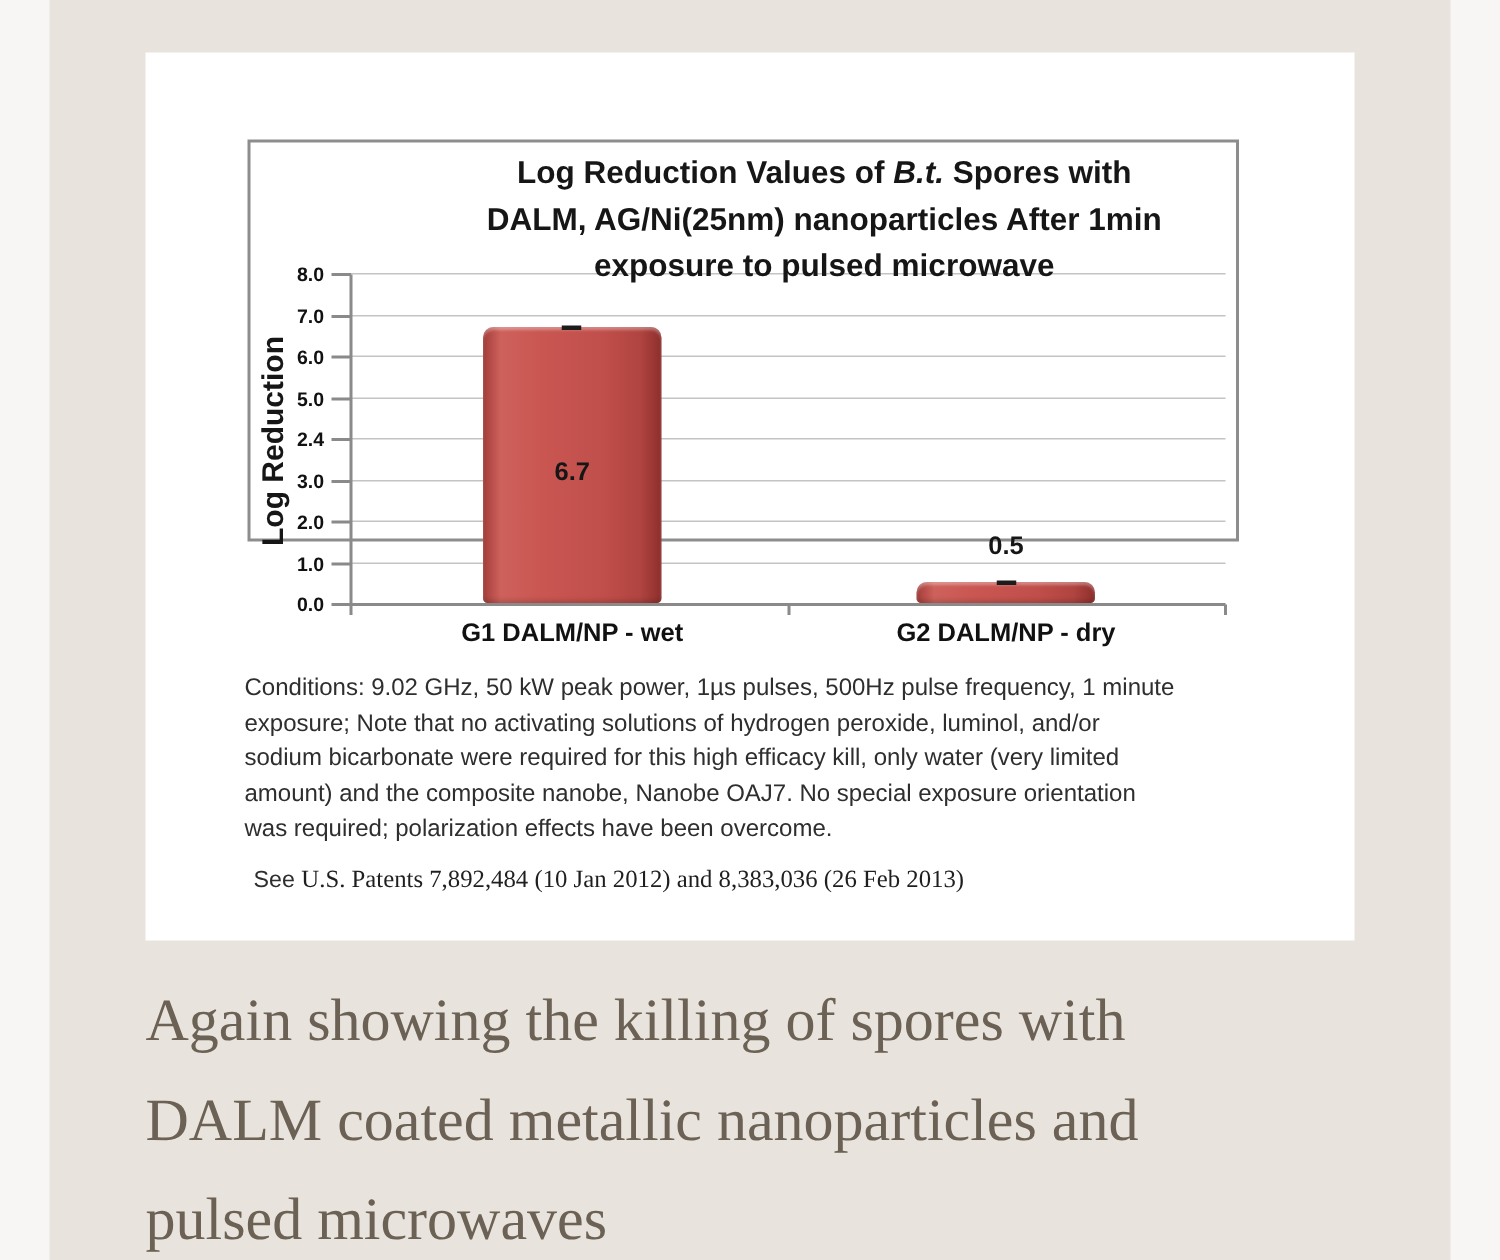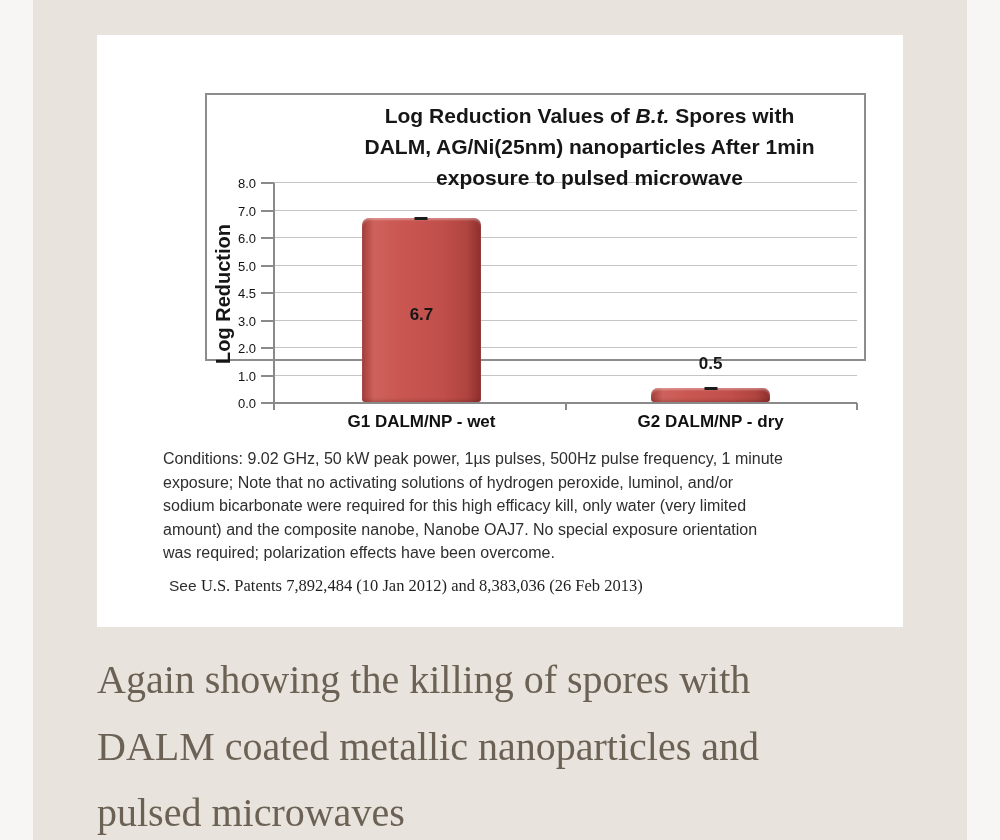--- a/index.html
+++ b/index.html
@@ -5,35 +5,35 @@
   * { margin:0; padding:0; box-sizing:border-box; }
   body { background:#f7f6f4; font-family:"Liberation Sans", sans-serif; }
   .screen { position:relative; width:1000px; height:840px; background:#e8e3dc; overflow:hidden; margin:0 auto; }
   .gutter { position:absolute; top:0; width:33px; height:840px; background:#f7f6f4; }
   .gutter.left { left:0; } .gutter.right { right:0; }
 
   .card { position:absolute; left:97px; top:35px; width:806px; height:592px; background:#ffffff; }
 
   
   .chart-frame { position:absolute; left:68px; top:58px; width:661px; height:268px;
-                 border:2px solid #8d8d8d; background:#ffffff;margin-left:40px; }
+                 border:2px solid #8d8d8d; background:#ffffff; }
   .chart-title { position:absolute; left:95px; top:5px; width:575px; text-align:center;
                  font-size:21px; font-weight:bold; color:#161616; line-height:31px; z-index:6; }
   .chart-title .ital { font-style:italic; }
   .y-axis-title { position:absolute; left:3px; top:88px; height:222px; width:26px;
                   writing-mode:vertical-rl; transform:rotate(180deg);
                   display:flex; align-items:center; justify-content:center;
                   font-size:20px; font-weight:bold; color:#161616; white-space:nowrap; }
   .plot { position:absolute; left:67px; top:88px; width:583px; height:220px; }
   .gridline { position:absolute; left:0; width:100%; height:1px; background:#c4c4c4; z-index:1; }
   .axis-line-x { position:absolute; left:0; width:100%; height:2px; background:#8a8a8a; z-index:3; }
   .axis-line-y { position:absolute; left:-1px; top:0; width:2px; height:100%; background:#8a8a8a; z-index:3; }
   .ytick-dash { position:absolute; left:-13px; width:13px; height:2px; background:#8a8a8a; }
   .ytick-label { position:absolute; right:calc(100% + 18px); transform:translateY(-50%);
-                 font-size:13px; font-weight:normal; color:#111; white-space:nowrap; }
+                 font-size:13px; font-weight:bold; color:#111; white-space:nowrap; }
   .xtick-dash { position:absolute; bottom:-7px; width:2px; height:7px; background:#8a8a8a; }
   .bar { position:absolute; bottom:1px; width:20.4%; z-index:2;
          background:linear-gradient(90deg,#a33d39 0%,#ce615c 10%,#ca5752 30%,#c04e4a 68%,#b04440 88%,#8e2f2c 100%);
          border-radius:7px 7px 3px 3px;
          box-shadow:inset 0 2px 2px rgba(255,255,255,0.32), inset 0 -2px 3px rgba(0,0,0,0.15); }
   .err-cap { position:absolute; left:50%; top:-1px; transform:translateX(-50%);
              width:13px; height:3px; background:#1c1c1c; }
   .value-label { position:absolute; transform:translateX(-50%); font-size:17px; font-weight:bold;
                  color:#161616; z-index:4; white-space:nowrap; }
   .value-label-0 { left:25.3%; bottom:78px;text-align:center; }
@@ -80,21 +80,21 @@
           <div class="ytick-dash" style="top: calc(12.5% - 1px);"></div>
           <div class="ytick-label" style="top: 12.5%;">7.0</div>
           <div class="gridline" style="top: calc(25% - 1px);"></div>
           <div class="ytick-dash" style="top: calc(25% - 1px);"></div>
           <div class="ytick-label" style="top: 25%;">6.0</div>
           <div class="gridline" style="top: calc(37.5% - 1px);"></div>
           <div class="ytick-dash" style="top: calc(37.5% - 1px);"></div>
           <div class="ytick-label" style="top: 37.5%;">5.0</div>
           <div class="gridline" style="top: calc(50% - 1px);"></div>
           <div class="ytick-dash" style="top: calc(50% - 1px);"></div>
-          <div class="ytick-label" style="top: 50%;">4.5</div>
+          <div class="ytick-label" style="top: 50%;">2.4</div>
           <div class="gridline" style="top: calc(62.5% - 1px);"></div>
           <div class="ytick-dash" style="top: calc(62.5% - 1px);"></div>
           <div class="ytick-label" style="top: 62.5%;">3.0</div>
           <div class="gridline" style="top: calc(75% - 1px);"></div>
           <div class="ytick-dash" style="top: calc(75% - 1px);"></div>
           <div class="ytick-label" style="top: 75%;">2.0</div>
           <div class="gridline" style="top: calc(87.5% - 1px);"></div>
           <div class="ytick-dash" style="top: calc(87.5% - 1px);"></div>
           <div class="ytick-label" style="top: 87.5%;">1.0</div>
           <div class="axis-line-x" style="top: calc(100% - 1px);"></div>

